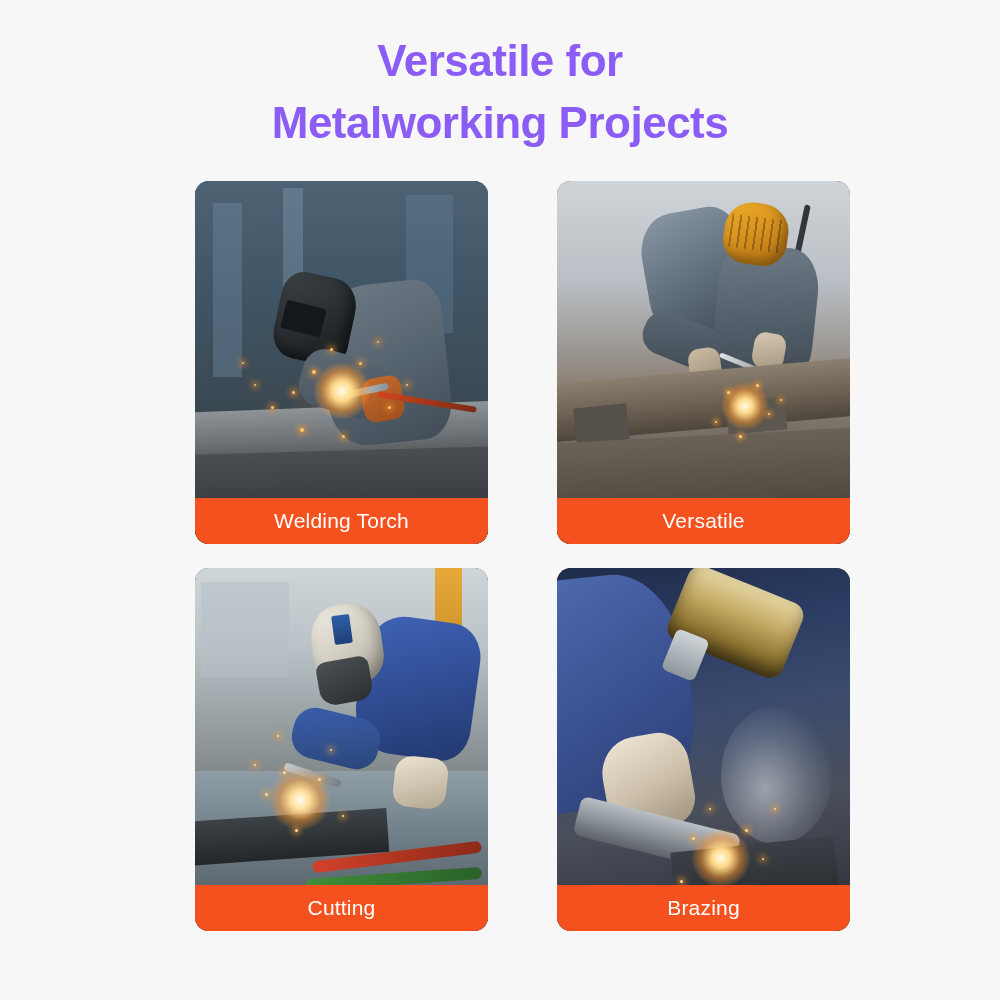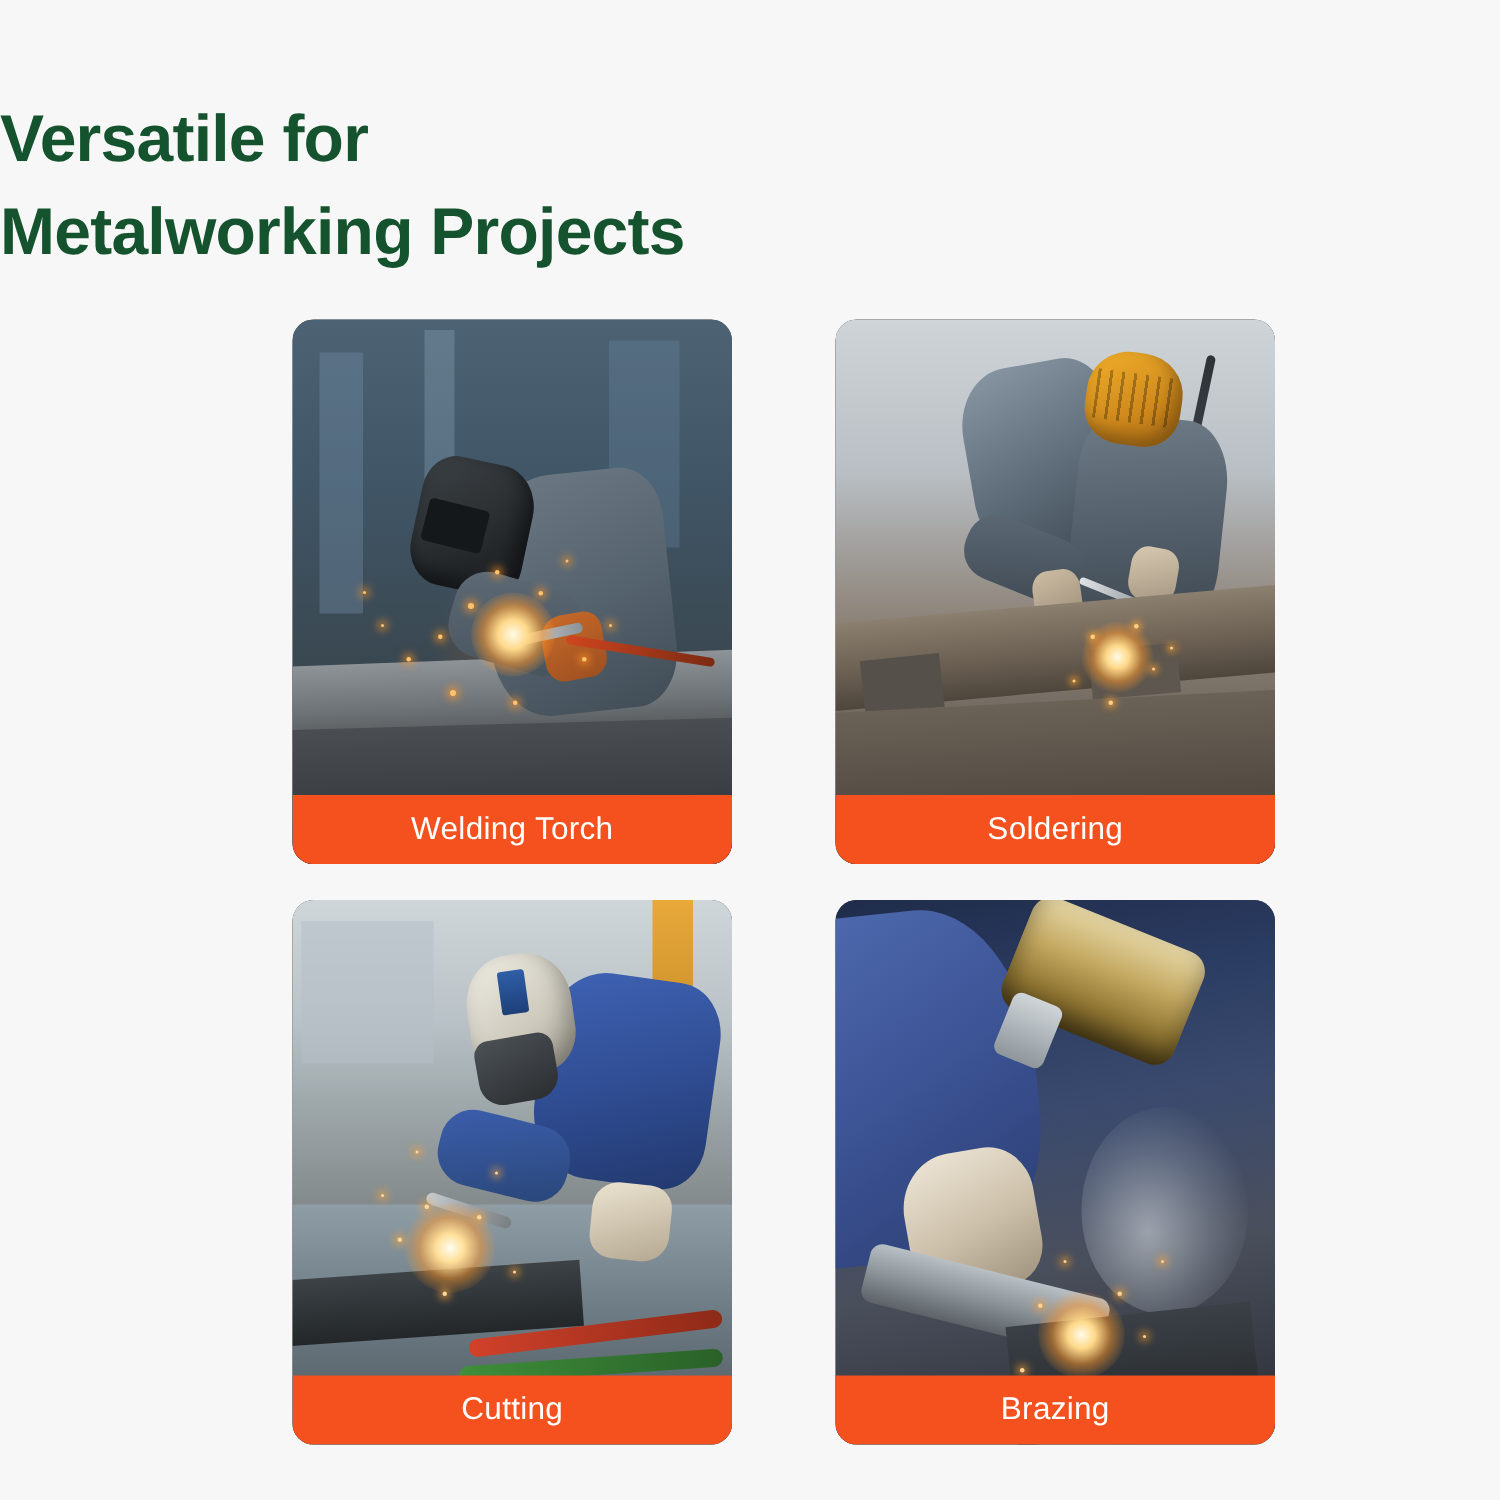--- a/index.html
+++ b/index.html
@@ -16,22 +16,23 @@
   .page {
     position: relative;
     width: 1000px;
     height: 1000px;
     background: #f7f7f7;
     box-sizing: border-box;
   }
 
   
   .heading {
-    padding-top: 62px;
-    color: #14532d;
+    padding-top: 30px;
+    text-align: center;
+    color: #8b5cf6;
     font-weight: bold;
     font-size: 44px;
     line-height: 1.42;
     letter-spacing: -0.5px;
   }
   .heading .line {
     display: block;
   }
 
   
@@ -440,21 +441,21 @@
         <div class="tieB"></div>
         <div class="railB"></div>
         <div class="flare"></div>
         <div class="spark" style="left:58%;top:58%;width:3px;height:3px;"></div>
         <div class="spark" style="left:68%;top:56%;width:3px;height:3px;"></div>
         <div class="spark" style="left:72%;top:64%;width:2px;height:2px;"></div>
         <div class="spark" style="left:54%;top:66%;width:2px;height:2px;"></div>
         <div class="spark" style="left:62%;top:70%;width:3px;height:3px;"></div>
         <div class="spark" style="left:76%;top:60%;width:2px;height:2px;"></div>
       </div>
-      <div class="caption">Soldering</div>
+      <div class="caption">Versatile</div>
     </div>
 
     <div class="card">
       <div class="photo p4">
         <div class="bgPanel"></div>
         <div class="bgPost"></div>
         <div class="floor"></div>
         <div class="torso"></div>
         <div class="helmet"></div>
         <div class="helmetBadge"></div>

